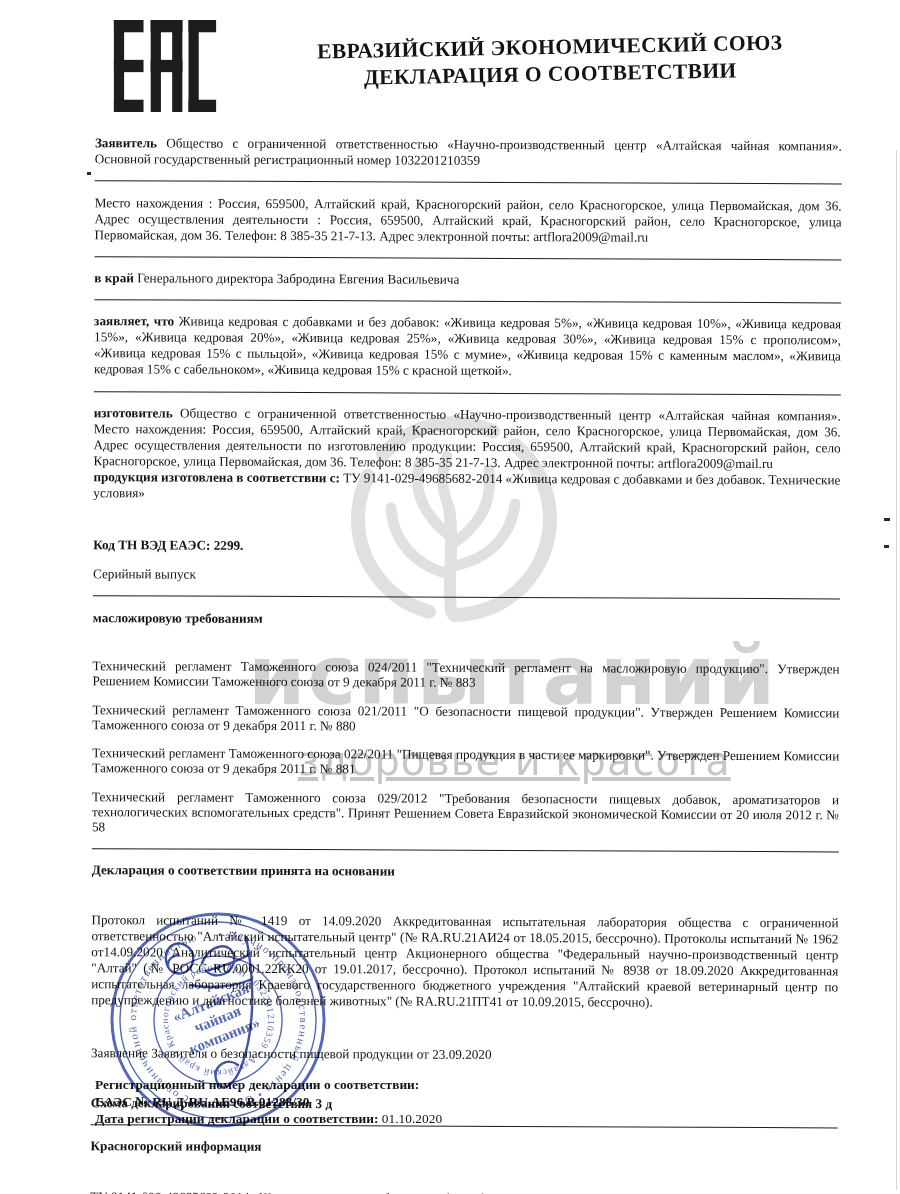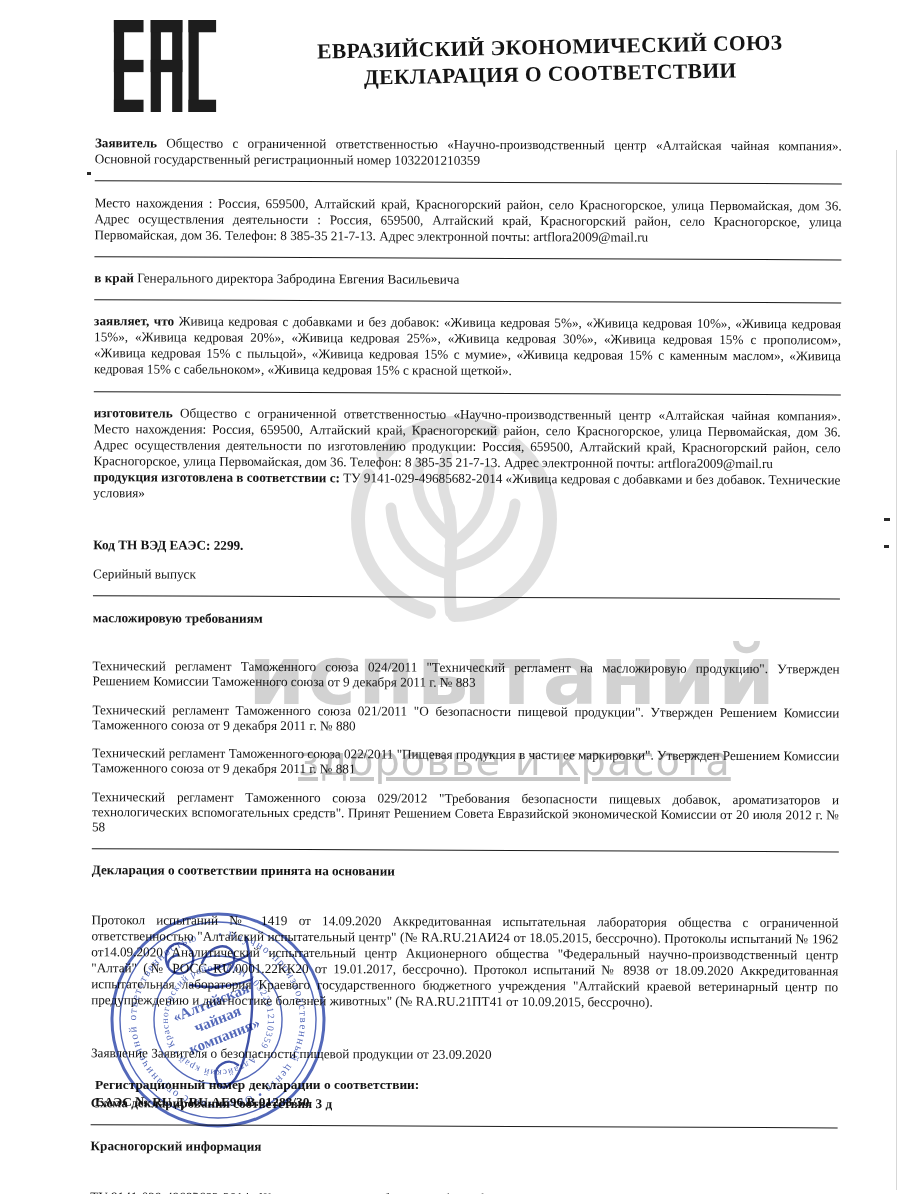--- a/index.html
+++ b/index.html
@@ -160,15 +160,16 @@
       <path d="M18,52 C10,34 26,22 38,32 C50,42 40,62 26,58 C14,55 16,42 28,40"></path>
       <path d="M52,48 C60,28 82,26 84,42 C86,58 66,66 56,56 C70,52 88,46 98,40"></path>
       <path d="M96,22 C104,60 106,110 92,150 C84,172 70,180 66,164 C63,150 78,142 88,150"></path>
       <path d="M40,70 C60,74 84,72 102,64"></path>
     </g>
   </svg>
 
   <div class="registration">
     <div class="bold">Регистрационный номер декларации о соответствии:</div>
     <div class="bold">ЕАЭС № RU Д-RU.АЕ96.В.01288/30</div>
+    <div><span class="bold">Дата регистрации декларации о соответствии:</span> <span>01.10.2020</span></div>
   </div>
 
 </div>
 
 </body></html>

